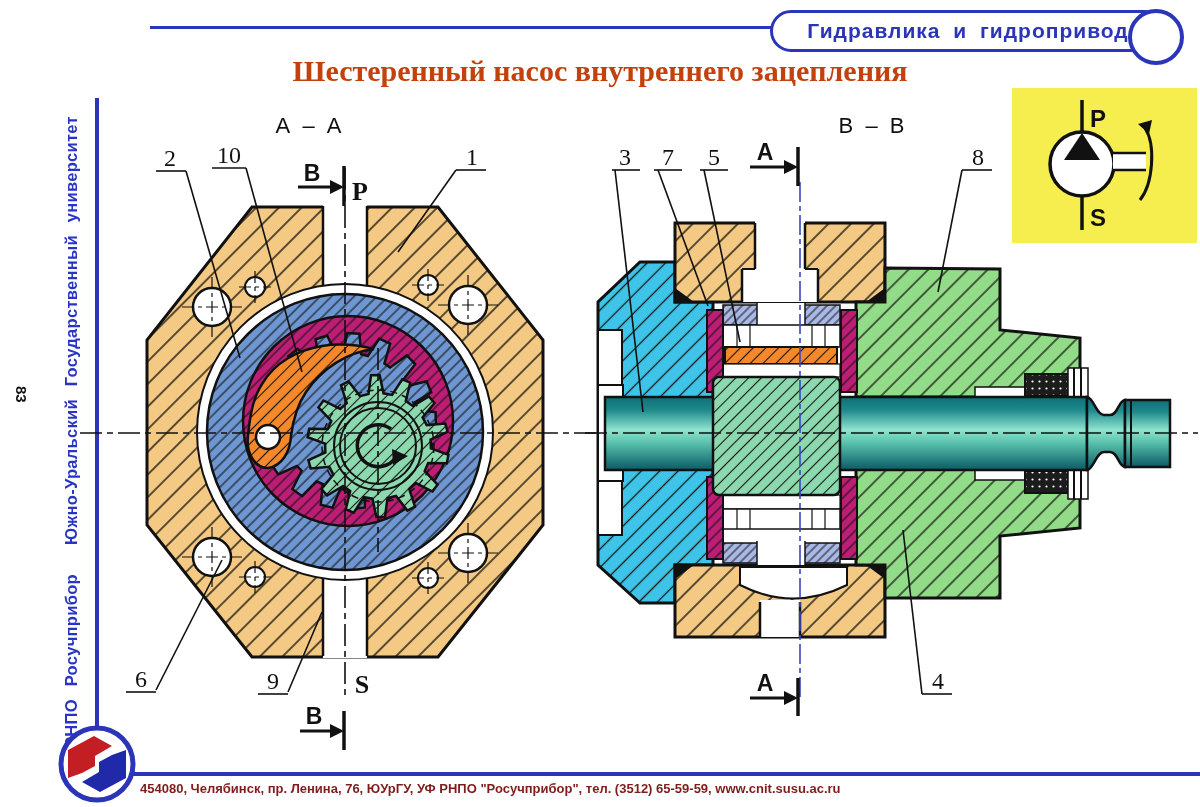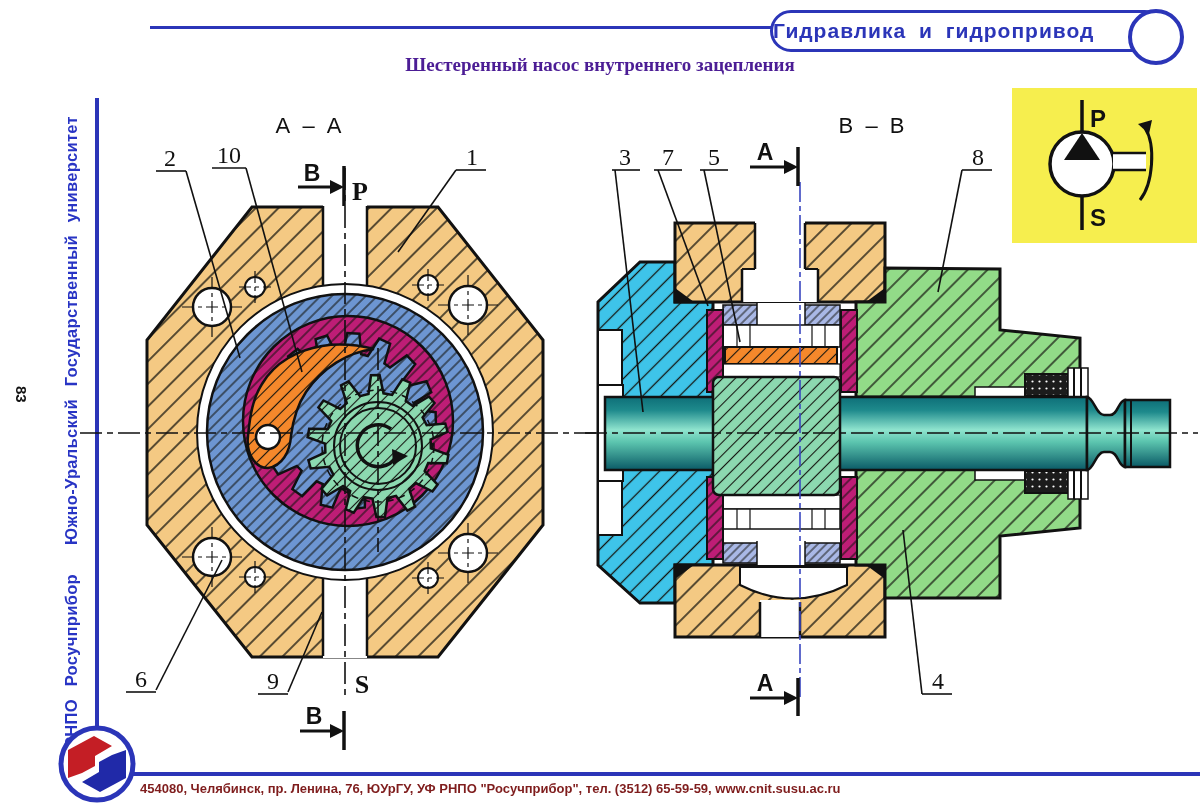--- a/index.html
+++ b/index.html
@@ -2,27 +2,27 @@
 <html><head>
 <meta charset="utf-8">
 <style>
   html,body{margin:0;padding:0;}
   body{width:1200px;height:807px;position:relative;background:#fff;overflow:hidden;
        font-family:"Liberation Sans",sans-serif;}
   .abs{position:absolute;}
   
   .hline{position:absolute;left:150px;top:26px;width:622px;height:3px;background:#2B35B8;}
   .capsule{position:absolute;left:770px;top:10px;width:390px;height:36px;border:3px solid #2B35B8;
-           border-radius:21px;background:#fff;display:flex;align-items:center;justify-content:flex-start;}
+           border-radius:21px;background:#fff;display:flex;align-items:center;justify-content:center;}
   .capsule span{color:#2B35B8;font-weight:700;font-size:21px;letter-spacing:1px;word-spacing:6px;}
   .hcircle{position:absolute;left:1128px;top:9px;width:48px;height:48px;border:4px solid #2B35B8;
            border-radius:50%;background:#fff;}
   
   .title{position:absolute;left:160px;top:54px;width:880px;text-align:center;
-         font-family:"Liberation Serif",serif;font-weight:700;font-size:19px;color:#4c1d95;}
+         font-family:"Liberation Serif",serif;font-weight:700;font-size:30px;color:#c2410c;}
   
   .vbar{position:absolute;left:95px;top:98px;width:4px;height:630px;background:#2B35B8;}
   .vtext{position:absolute;white-space:nowrap;transform-origin:0 0;transform:rotate(-90deg);
          color:#2834C4;font-weight:700;font-size:16.5px;word-spacing:8px;letter-spacing:.3px;}
   .pagenum{position:absolute;left:30px;top:386px;transform-origin:0 0;transform:rotate(90deg);
            white-space:nowrap;color:#111;font-weight:700;font-size:15px;}
   
   .fline{position:absolute;left:130px;top:772px;width:1070px;height:4px;background:#2B35B8;}
   .faddr{position:absolute;left:140px;top:781px;color:#7f1d1d;font-weight:700;font-size:13px;}
   svg text{font-family:"Liberation Sans",sans-serif;}

